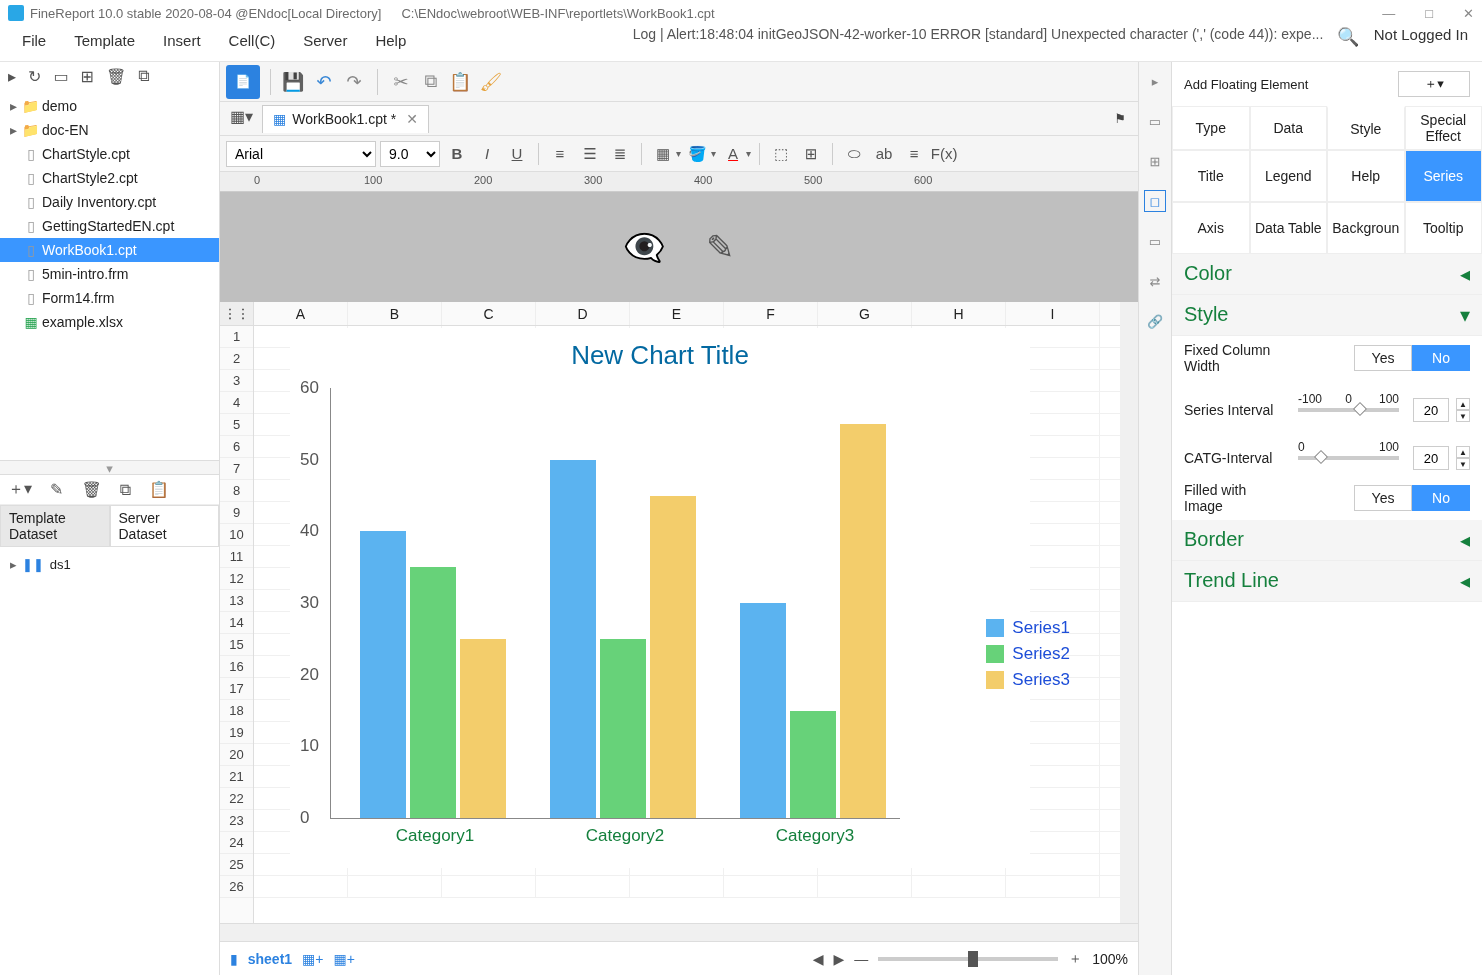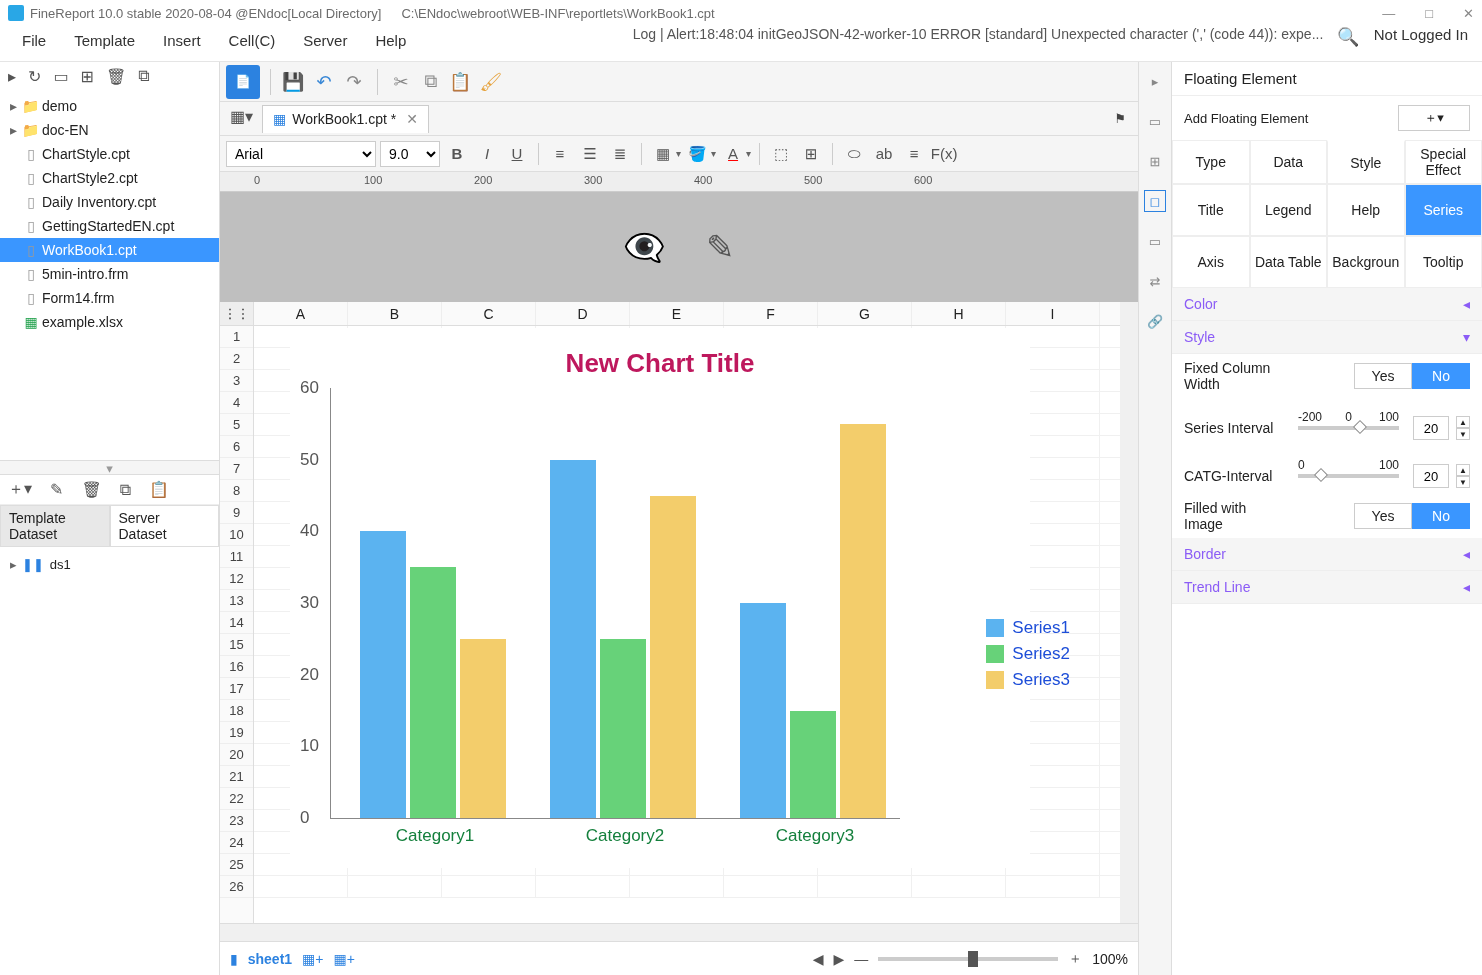--- a/index.html
+++ b/index.html
@@ -76,21 +76,21 @@
   .rownums { width:34px; background:#fafafa; border-right:1px solid #ddd;}
   .rownums .corner { height:24px; background:#eee; display:flex; align-items:center; justify-content:center; border-bottom:1px solid #ddd;}
   .rownums .rn { height:22px; border-bottom:1px solid #eee; display:flex; align-items:center; justify-content:center; font-size:13px; color:#444;}
   .gridmain { flex:1; overflow:auto; position:relative;}
   .colheads { height:24px; display:flex; position:sticky; top:0; background:#fafafa; border-bottom:1px solid #ddd;}
   .colheads .ch { width:94px; border-right:1px solid #eee; display:flex; align-items:center; justify-content:center; font-size:14px;}
   .gridrows .gr { height:22px; border-bottom:1px solid #f0f0f0; display:flex;}
   .gridrows .gc { width:94px; border-right:1px solid #f0f0f0;}
 
   .chart-float { position:absolute; left:36px; top:26px; width:740px; height:540px; background:#fff;  pointer-events:none;}
-  .chart-title { text-align:center; font-size:26px; color:#be185d; margin-top:20px;font-weight:bold;}
+  .chart-title { text-align:center; font-size:26px; color:#0369a1; margin-top:12px;}
   .chart-body { position:absolute; left:40px; top:60px; width:610px; height:430px;}
   .chart-legend { position:absolute; right:-130px; top:230px; font-size:17px; color:#1d4ed8;}
   .chart-legend .litem { display:flex; align-items:center; gap:8px; margin-bottom:6px;}
   .chart-legend .sw { width:18px; height:18px;}
   
   .axis-line { position:absolute; background:#888;}
   .ylab { position:absolute; left:-30px; font-size:17px; color:#555; transform:translateY(-50%);}  
   .xlab { position:absolute; bottom:-28px; font-size:17px; color:#15803d; transform:translateX(-50%);}  
   .bar { position:absolute; bottom:0; width:46px;}
   .s1 { background:#5bb3f0;} .s2 { background:#67d279;} .s3 { background:#f3cd6b;}
@@ -114,21 +114,21 @@
   .rp-addrow { height:44px; display:flex; align-items:center; padding:0 12px; justify-content:space-between;text-align:center;}
   .rp-addrow .addbtn { width:72px; height:26px; border:1px solid #ccc; display:flex; align-items:center; justify-content:center; cursor:pointer;}
   
   .rp-tabs1 { display:flex; height:44px;}
   .rp-tabs1 .t { flex:1; display:flex; align-items:center; justify-content:center; border:1px solid #eee; cursor:pointer; text-align:center; font-size:14px; padding:2px;}
   .rp-tabs1 .t.active { background:#fff; border-top:2px solid #fff; font-weight:normal;}
   .rp-tabs2 { display:flex; flex-wrap:wrap;}
   .rp-tabs2 .t2 { width:25%; height:52px; display:flex; align-items:center; justify-content:center; border:1px solid #eee; cursor:pointer; font-size:14px; text-align:center; padding:2px;}
   .rp-tabs2 .t2.active { background:#3a96ff; color:#fff;}
   
-  .rp-section { padding:8px 12px; border-bottom:1px solid #eee; font-size:14px; color:#8b5cf6;}
+  .rp-section { padding:8px 12px; border-bottom:1px solid #eee; font-size:20px; color:#15803d;}
   .rp-section.head { background:#f5f5f5; display:flex; justify-content:space-between; cursor:pointer;}
   .rp-row { display:flex; align-items:center; padding:6px 12px; gap:8px; font-size:14px;}
   .rp-row .lab { width:100px;}
   .yesno { display:flex; margin-left:auto;}
   .yesno .yn { width:58px; height:26px; border:1px solid #ccc; display:flex; align-items:center; justify-content:center; cursor:pointer;}
   .yesno .yn.sel { background:#3a96ff; color:#fff; border-color:#3a96ff;}
   .slider-mini { flex:1; height:4px; background:#ccc; position:relative; margin:0 6px;}
   .slider-mini .lab-l { position:absolute; left:0; top:-16px; font-size:12px;}
   .slider-mini .lab-c { position:absolute; left:50%; top:-16px; transform:translateX(-50%); font-size:12px;}
   .slider-mini .lab-r { position:absolute; right:0; top:-16px; font-size:12px;}
@@ -722,21 +722,20 @@
     <div class="ssicon">▸</div>
     <div class="ssicon">▭</div>
     <div class="ssicon">⊞</div>
     <div class="ssicon active">◻</div>
     <div class="ssicon">▭</div>
     <div class="ssicon">⇄</div>
     <div class="ssicon">🔗</div>
   </div>
 
   <div class="rightpanel">
-    <div class="rp-header">Floating Element</div>
     <div class="rp-addrow">
       <span>Add Floating Element</span>
       <div class="addbtn">＋▾</div>
     </div>
     <div class="rp-tabs1" id="rp-tabs1">
         <div class="t">Type</div>
         <div class="t">Data</div>
         <div class="t active">Style</div>
         <div class="t">Special Effect</div>
       </div>
@@ -764,21 +763,21 @@
       <span class="lab">Fixed Column Width</span>
       <div class="yesno">
         <div class="yn">Yes</div>
         <div class="yn sel">No</div>
       </div>
     </div>
 
     <div class="rp-row" style="padding-top:18px">
       <span class="lab">Series Interval</span>
       <div class="slider-mini">
-        <span class="lab-l">-200</span>
+        <span class="lab-l">-100</span>
         <span class="lab-c">0</span>
         <span class="lab-r">100</span>
         <div class="knob" style="left:56%"></div>
       </div>
       <input class="numbox" value="20" style="">
       <div class="spinbtns">
           <span>▲</span>
           <span>▼</span>
         </div>
     </div>

